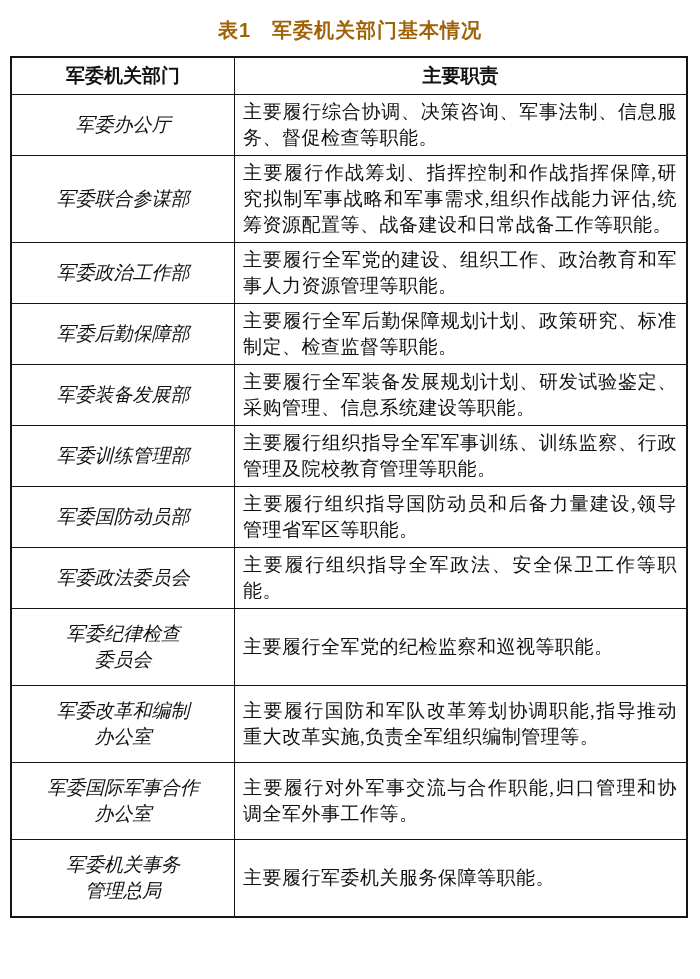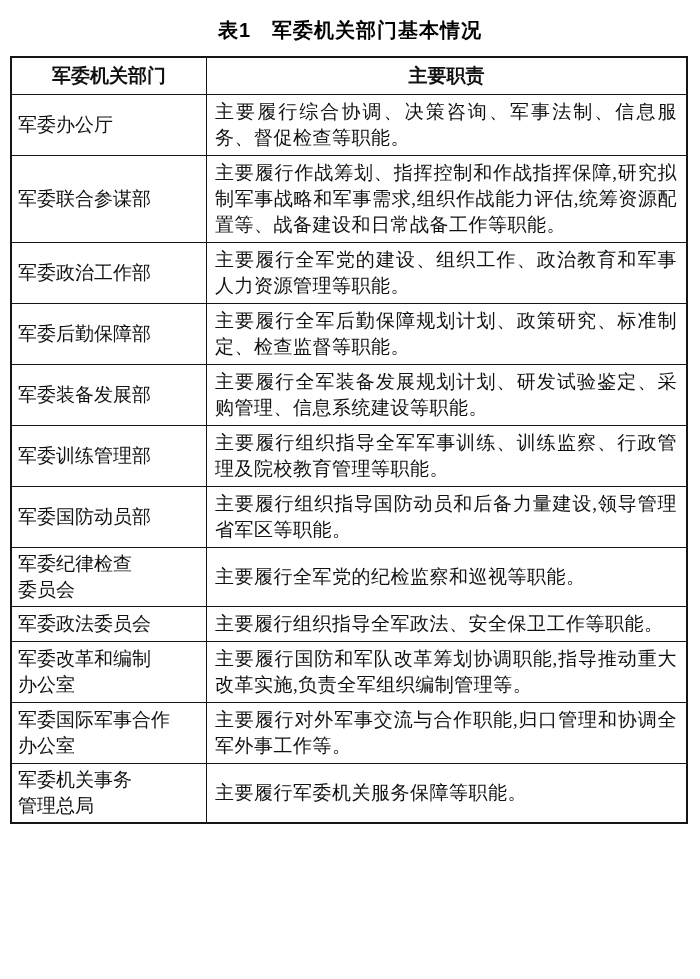--- a/index.html
+++ b/index.html
@@ -14,52 +14,53 @@
     font-family: "Liberation Serif", serif;
     overflow: hidden;
   }
   .doc-title {
     margin: 17px 0 12px 0;
     text-align: center;
     font-family: "Liberation Sans", sans-serif;
     font-weight: bold;
     font-size: 20px;
     letter-spacing: 1px;
-    color: #000000;
+    color: #a16207;
   }
   table.cmc-table {
     border-collapse: collapse;
     table-layout: fixed;
     margin-left: 10px;
     width: 678px;
     border: 2px solid #151515;
   }
   table.cmc-table th,
   table.cmc-table td {
     border: 1px solid #151515;
   }
   th.dept-header {
     width: 186px;
   }
   table.cmc-table th {
     font-family: "Liberation Sans", sans-serif;
     font-weight: bold;
     font-size: 19px;
     line-height: 26px;
-    padding: 5px 4px;
+    padding: 5px 18px;
     text-align: center;
     vertical-align: middle;
   }
   td.dept-cell {
-    text-align: left;
+    text-align: center;
     vertical-align: middle;
     white-space: pre-line;
     font-size: 19px;
     line-height: 26px;
-    padding: 3px 6px;
+    padding: 12px 6px;
+    font-style: italic;
   }
   td.duty-cell {
     text-align: justify;
     vertical-align: middle;
     font-size: 19px;
     line-height: 26px;
     padding: 4px 9px 4px 8px;
     letter-spacing: 0.5px;
   }
 </style>
@@ -98,27 +99,27 @@
     </tr>
     <tr>
       <td class="dept-cell">军委训练管理部</td>
       <td class="duty-cell">主要履行组织指导全军军事训练、训练监察、行政管理及院校教育管理等职能。</td>
     </tr>
     <tr>
       <td class="dept-cell">军委国防动员部</td>
       <td class="duty-cell">主要履行组织指导国防动员和后备力量建设,领导管理省军区等职能。</td>
     </tr>
     <tr>
+      <td class="dept-cell">军委政法委员会</td>
+      <td class="duty-cell">主要履行组织指导全军政法、安全保卫工作等职能。</td>
+    </tr>
+    <tr>
       <td class="dept-cell">军委纪律检查
 委员会</td>
       <td class="duty-cell">主要履行全军党的纪检监察和巡视等职能。</td>
-    </tr>
-    <tr>
-      <td class="dept-cell">军委政法委员会</td>
-      <td class="duty-cell">主要履行组织指导全军政法、安全保卫工作等职能。</td>
     </tr>
     <tr>
       <td class="dept-cell">军委改革和编制
 办公室</td>
       <td class="duty-cell">主要履行国防和军队改革筹划协调职能,指导推动重大改革实施,负责全军组织编制管理等。</td>
     </tr>
     <tr>
       <td class="dept-cell">军委国际军事合作
 办公室</td>
       <td class="duty-cell">主要履行对外军事交流与合作职能,归口管理和协调全军外事工作等。</td>

